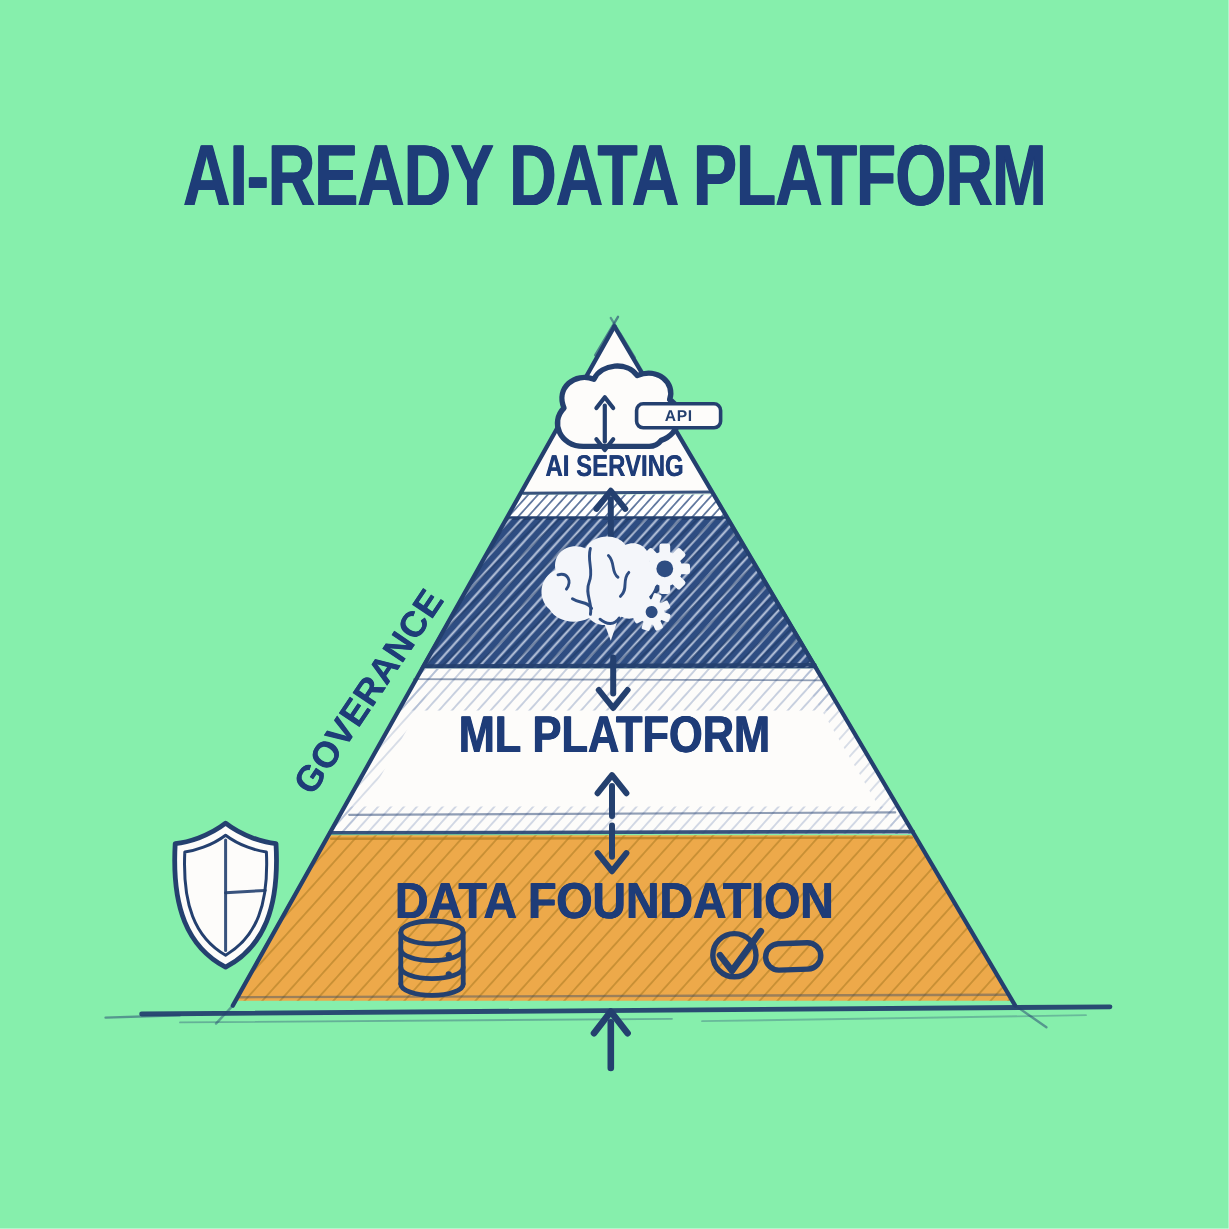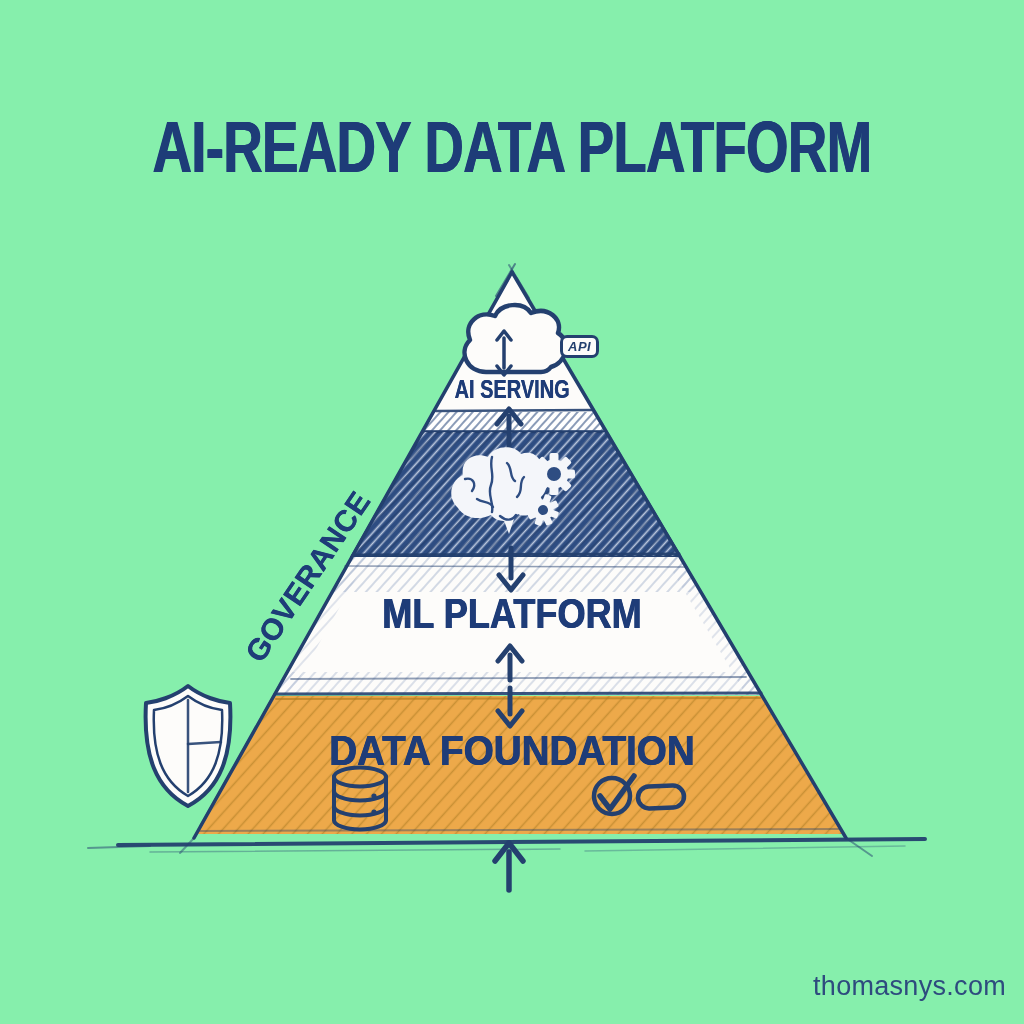--- a/index.html
+++ b/index.html
@@ -31,24 +31,24 @@
     font-size:42px;transform:scaleX(.92);
     text-shadow:.5px 0 0 #1e3c78,-.5px 0 0 #1e3c78;
   }
   .label-gov{
     left:158px;top:560px;width:300px;text-align:center;
     font-size:30px;letter-spacing:.5px;
     transform:rotate(-56deg);
     text-shadow:.4px 0 0 #1e3c78;
   }
   .api-badge{
-    position:absolute;left:560px;top:335px;
+    position:absolute;left:529px;top:335px;
     border:3px solid #24406f;border-radius:7px;background:#fdfcfa;
     color:#24406f;font-weight:700;font-size:13px;line-height:15px;
-    padding:1px 5px;letter-spacing:.5px;font-style:italic;
+    padding:1px 22px;letter-spacing:.5px;
   }
   .footer-site{
     position:absolute;top:971px;left:766px;width:240px;text-align:right;
     color:#2e4b7e;font-weight:400;font-size:27px;letter-spacing:.3px;
   }
 </style>
 </head>
 <body>
 
 <div class="stage">
@@ -218,14 +218,13 @@
       <path d="M 188 744 L 221 742" stroke-width="2.5" stroke-opacity=".9"></path>
     </g>
   </svg>
 
   <div class="txt page-title">AI-READY DATA PLATFORM</div>
   <div class="txt label-ai">AI SERVING</div>
   <div class="api-badge">API</div>
   <div class="txt label-ml">ML PLATFORM</div>
   <div class="txt label-df">DATA FOUNDATION</div>
   <div class="txt label-gov">GOVERANCE</div>
-  <div class="footer-site">thomasnys.com</div>
 </div>
 
 </body></html>

